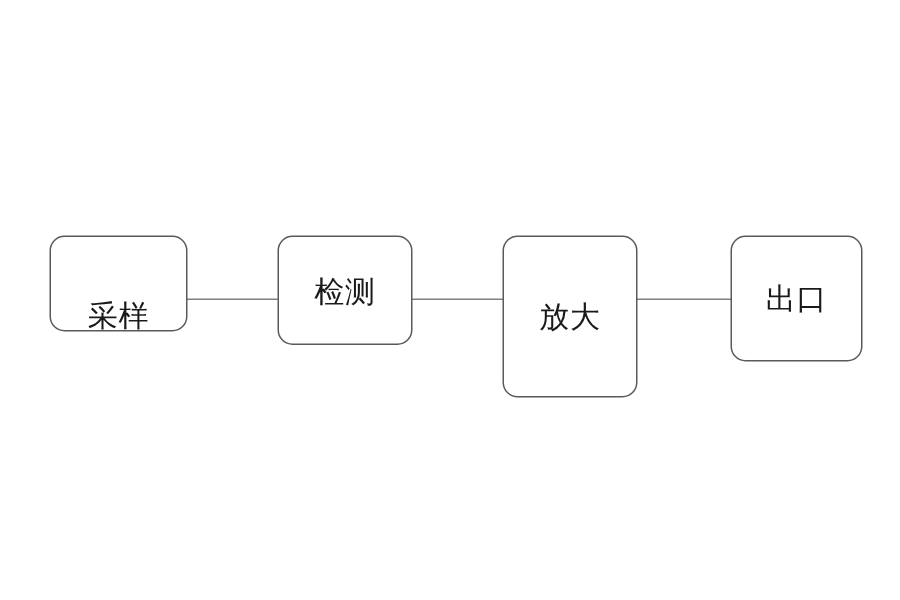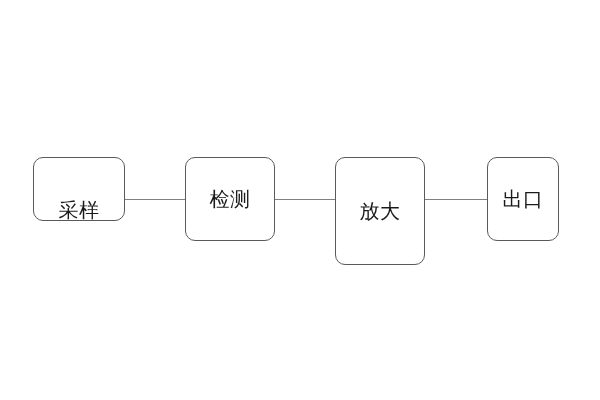--- a/index.html
+++ b/index.html
@@ -41,23 +41,23 @@
   }
   .flow-connector {
     position: absolute;
     height: 0;
     border-top: 1.6px solid #808080;
     z-index: 1;
   }
 
   
   #node-0 { left: 33px;  top: 157px; width: 92px; height: 64px; align-items: flex-end; }
-  #node-1 { left: 185px; top: 157px; width: 90px; height: 84px; }
+  #node-1 { left: 185px; top: 157px; width: 90px; height: 73px; }
   #node-2 { left: 335px; top: 157px; width: 90px; height: 108px; }
-  #node-3 { left: 487px; top: 157px; width: 72px; height: 84px; }
+  #node-3 { left: 487px; top: 157px; width: 88px; height: 84px; }
 
   
   #connector-0 { left: 124px; top: 199px; width: 62px; }
   #connector-1 { left: 274px; top: 199px; width: 62px; }
   #connector-2 { left: 424px; top: 199px; width: 64px; }
 </style>
 </head>
 <body>
 
 <div id="canvas">

